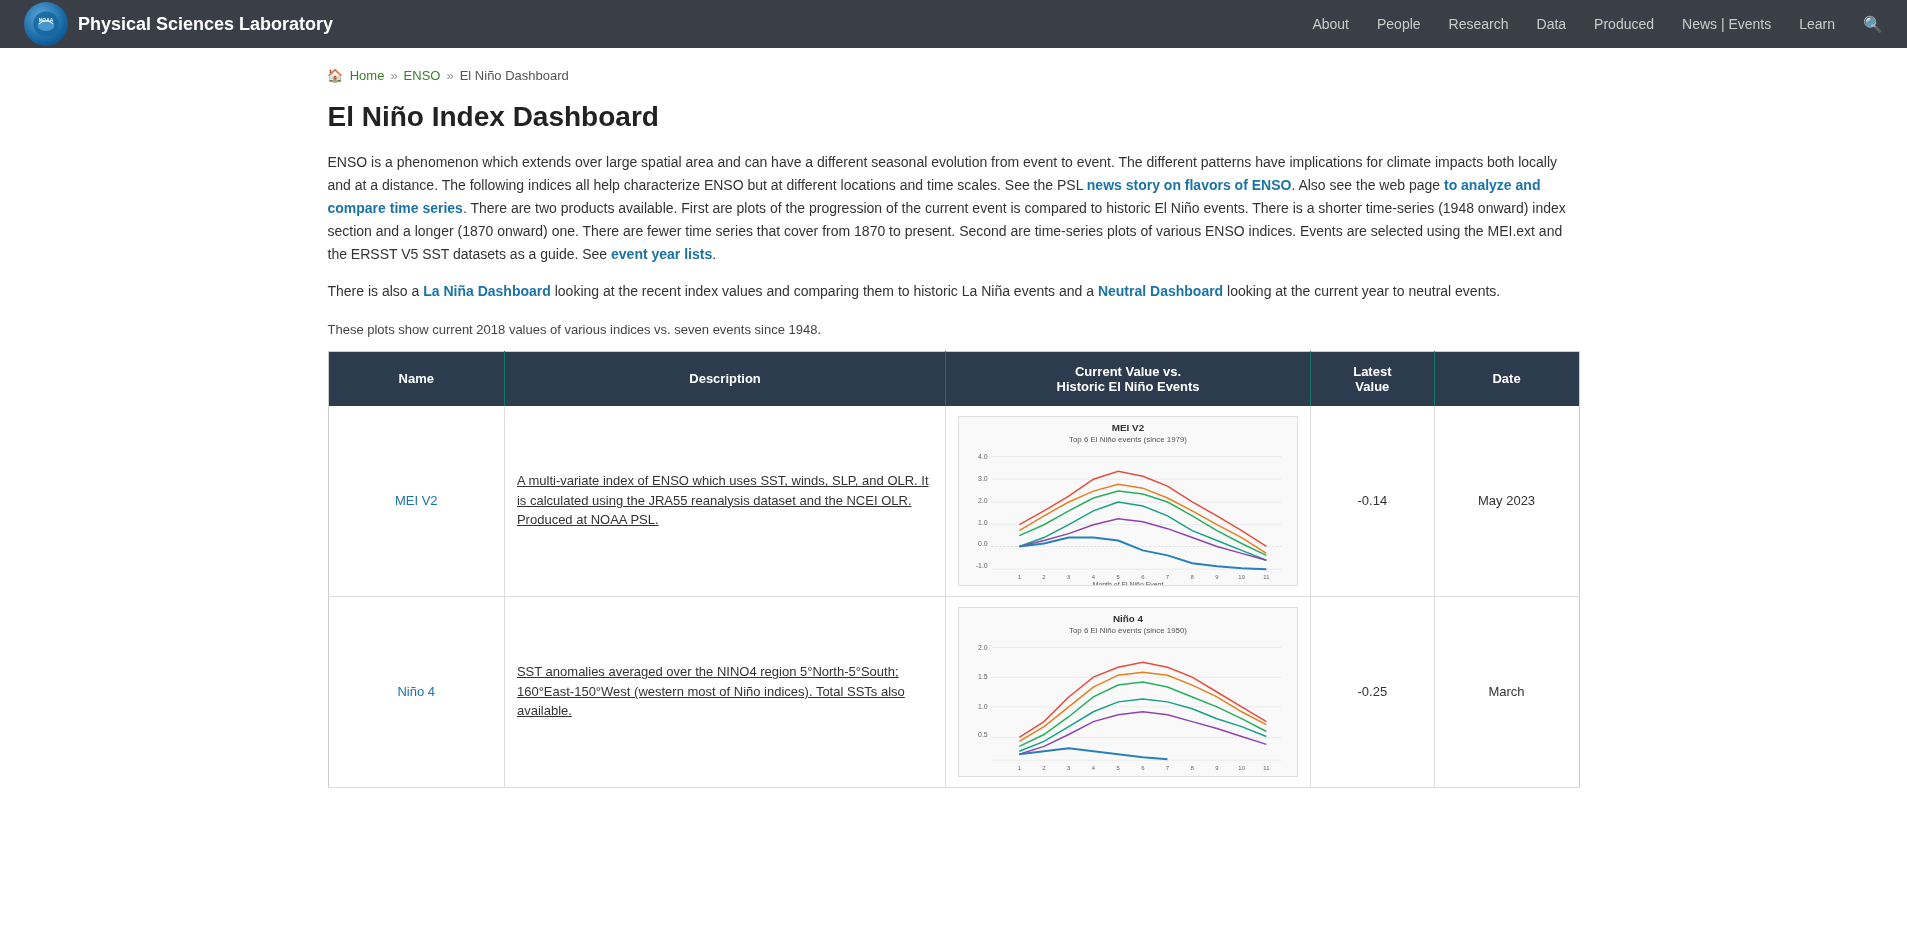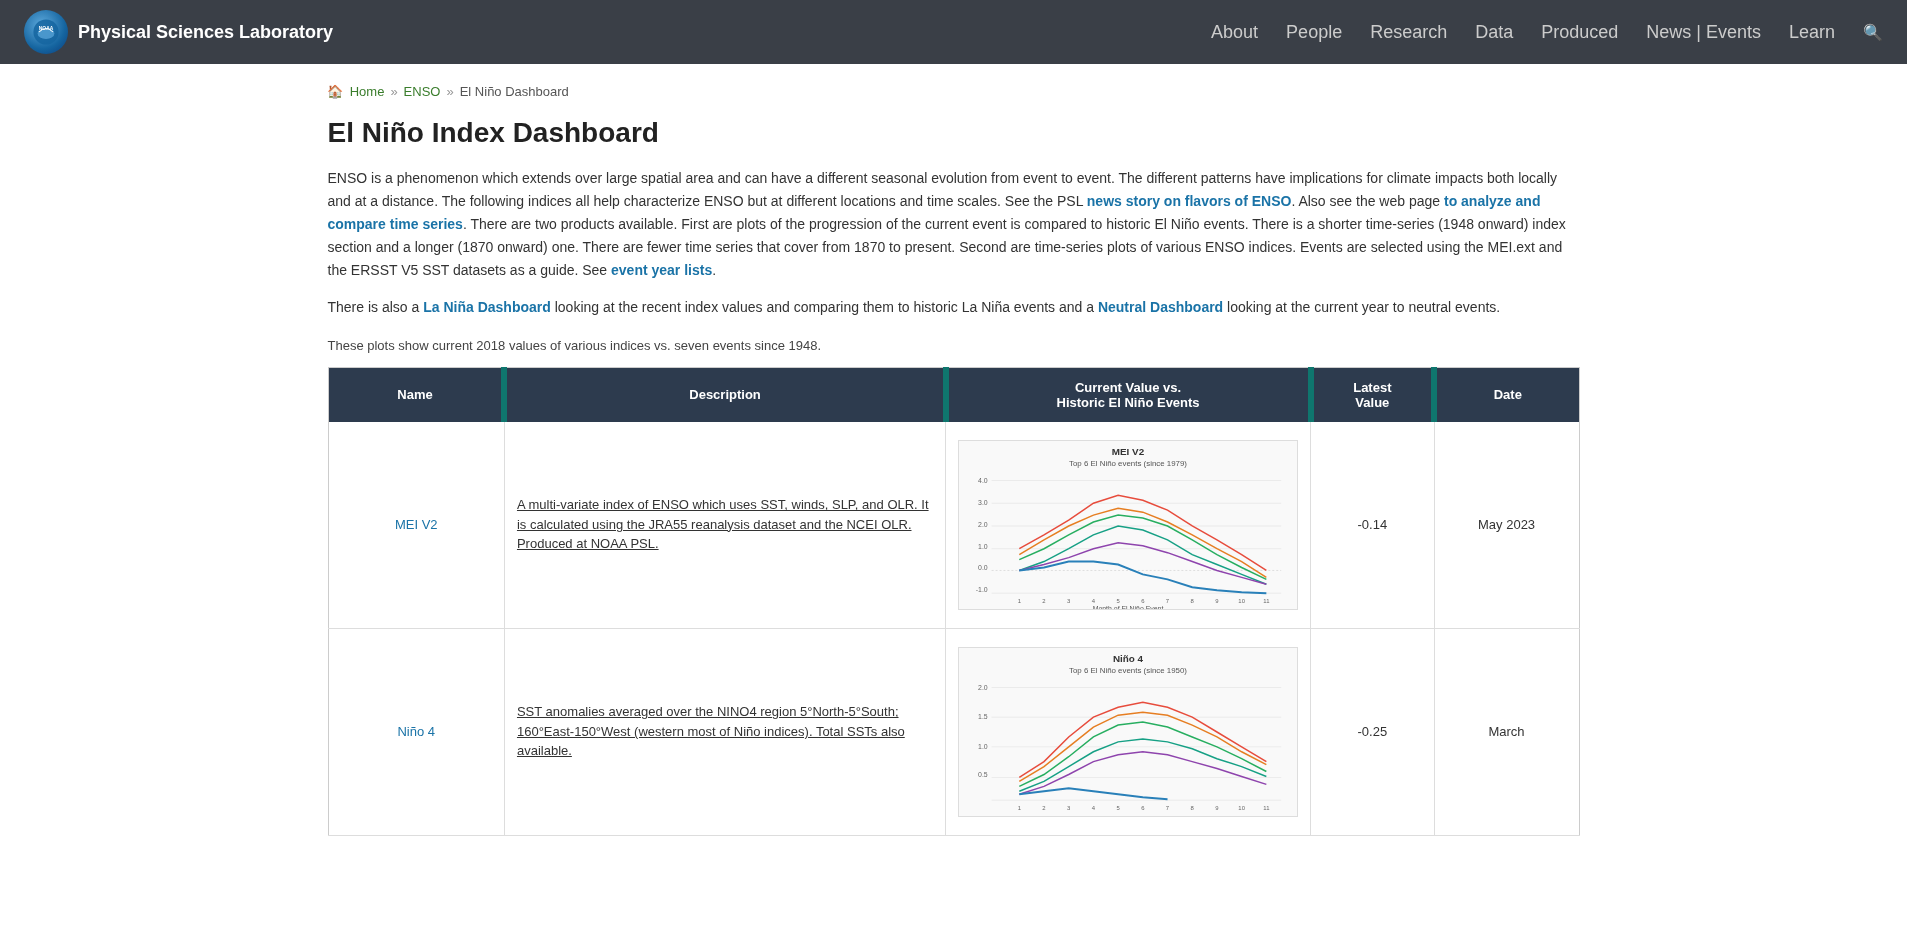--- a/index.html
+++ b/index.html
@@ -4,21 +4,21 @@
   <style>
     * { box-sizing: border-box; margin: 0; padding: 0; }
     body { font-family: Arial, sans-serif; font-size: 14px; color: #333; background: #fff; }
 
     
     .header {
       background: #3a3f47;
       display: flex;
       align-items: center;
       padding: 0 24px;
-      height: 64px;
+      height: 48px;
     }
     .header-logo {
       display: flex;
       align-items: center;
       gap: 10px;
       margin-right: auto;
     }
     .logo-circle {
       width: 44px;
       height: 44px;
@@ -37,21 +37,21 @@
       white-space: nowrap;
     }
     .header-nav {
       display: flex;
       align-items: center;
       gap: 28px;
     }
     .nav-item {
       color: #ccc;
       text-decoration: none;
-      font-size: 18px;
+      font-size: 14px;
       white-space: nowrap;
       cursor: pointer;
     }
     .search-icon {
       color: #ccc;
       font-size: 16px;
       cursor: pointer;
     }
 
     
@@ -142,28 +142,28 @@
     }
     .data-table thead tr {
       background: #2d3b4e;
       color: #fff;
     }
     .data-table thead th {
       padding: 12px 10px;
       font-size: 13px;
       font-weight: 600;
       text-align: center;
-      border-right: 6px solid #0f766e;
+      border-right: 1px solid #0f766e;
     }
     .data-table thead th:last-child { border-right: none; }
     .data-table tbody tr {
       border-bottom: 1px solid #ddd;
     }
     .data-table tbody td {
-      padding: 18px 12px;
+      padding: 10px 12px;
       vertical-align: middle;
       border-right: 1px solid #ddd;
       font-size: 13px;
     }
     .data-table tbody td:last-child { border-right: none; }
     .td-name {
       text-align: center;
       min-width: 100px;
     }
     .td-name a { color: #1a73a7; text-decoration: none; font-weight: 500; }

